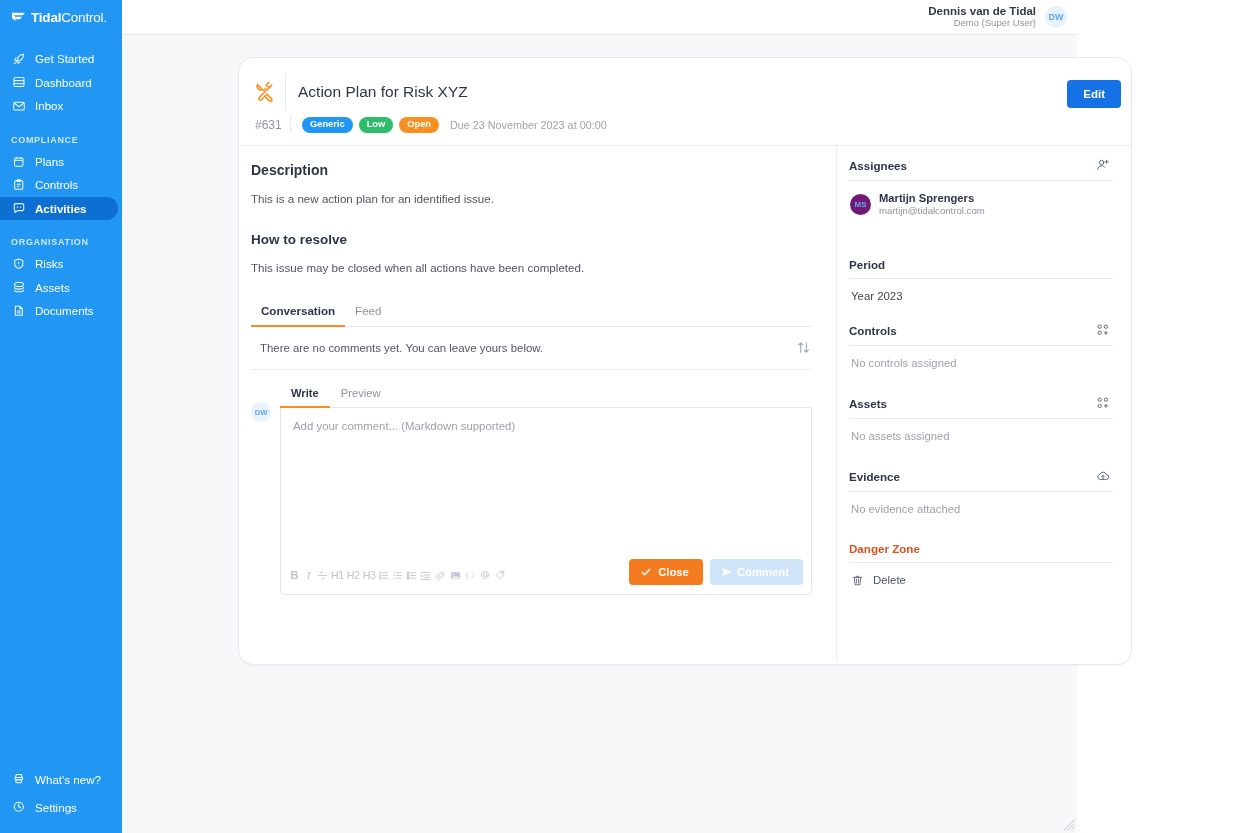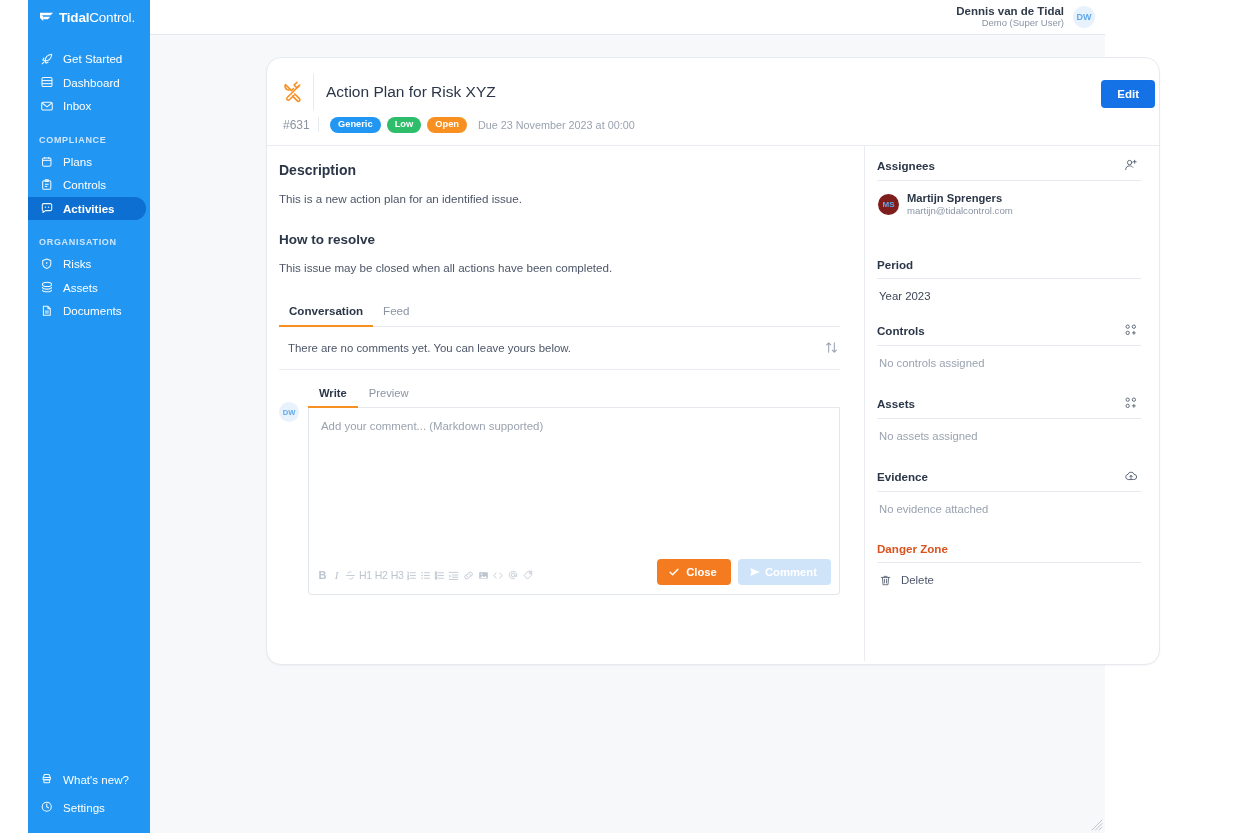--- a/index.html
+++ b/index.html
@@ -2,21 +2,21 @@
 <html><head>
 <meta charset="utf-8">
 <style>
   * { box-sizing: border-box; margin: 0; padding: 0; }
   html, body {
     width: 1249px; height: 833px;
     font-family: "Liberation Sans", sans-serif;
     background: #ffffff;
     overflow: hidden;
   }
-  .app { position: relative; width: 1077px; height: 833px; display: flex; margin-left: 28px; }
+  .app { position: relative; width: 1077px; height: 833px; display: flex; }
 
   
   .sidebar {
     width: 122px; height: 833px;
     background: #2196f3;
     color: #ffffff;
     flex: 0 0 122px;
     position: relative;
     display: flex; flex-direction: column;
   }
@@ -94,21 +94,21 @@
   .badge {
     font-size: 9.3px; font-weight: bold; color: #ffffff;
     border-radius: 9px; padding: 3px 8px 3.5px; margin-right: 6px;
     line-height: 1; display: inline-block;
   }
   .badge.generic { background: #2196f3; }
   .badge.low { background: #2ebd6b; }
   .badge.open { background: #f79021; }
   .due-text { font-size: 10.8px; color: #9aa3b0; margin-left: 5px; }
   .edit-btn {
-    position: absolute; right: 4px; top: 22px;
+    position: absolute; right: 10px; top: 22px;
     background: #1472e6; color: #ffffff;
     border: none; border-radius: 4px;
     font-size: 11.5px; font-weight: bold;
     padding: 8px 16px; cursor: pointer;
     font-family: "Liberation Sans", sans-serif;
   }
 
   .card-body { display: flex; }
   .col-left { width: 597px; flex: 0 0 597px; padding: 14px 24px 20px 12px; }
   .col-right {
@@ -205,21 +205,21 @@
     padding: 0 2px 7px 0; border-bottom: 1px solid #e6eaee;
   }
   .panel-title { font-size: 11.6px; font-weight: bold; color: #2b3648; }
   .panel-title.danger { color: #d9531e; }
   .panel-ico { width: 15px; height: 15px; cursor: pointer; }
   .panel-empty { font-size: 11.3px; color: #9aa3b0; padding: 11px 0 0 2px; }
   .panel-value { font-size: 11.4px; color: #3d4758; padding: 11px 0 0 2px; }
   .assignee-row { display: flex; align-items: center; gap: 8px; padding: 10px 0 0 1px; }
   .assignee-avatar {
     width: 21px; height: 21px; border-radius: 50%;
-    background: #7f1d1d; color: #62a9e9; font-size: 8px; font-weight: bold;
+    background: #701a75; color: #62a9e9; font-size: 8px; font-weight: bold;
     display: flex; align-items: center; justify-content: center; flex: 0 0 21px;
   }
   .assignee-name { font-size: 11.2px; font-weight: bold; color: #2b3648; line-height: 1.3; }
   .assignee-mail { font-size: 9.6px; color: #8a94a3; line-height: 1.3; }
   .gap-lg { height: 38px; }
   .gap-md { height: 25px; }
   .gap-sm { height: 19px; }
   .delete-row {
     display: flex; align-items: center; gap: 9px;
     padding: 11px 0 0 2px; cursor: pointer;

